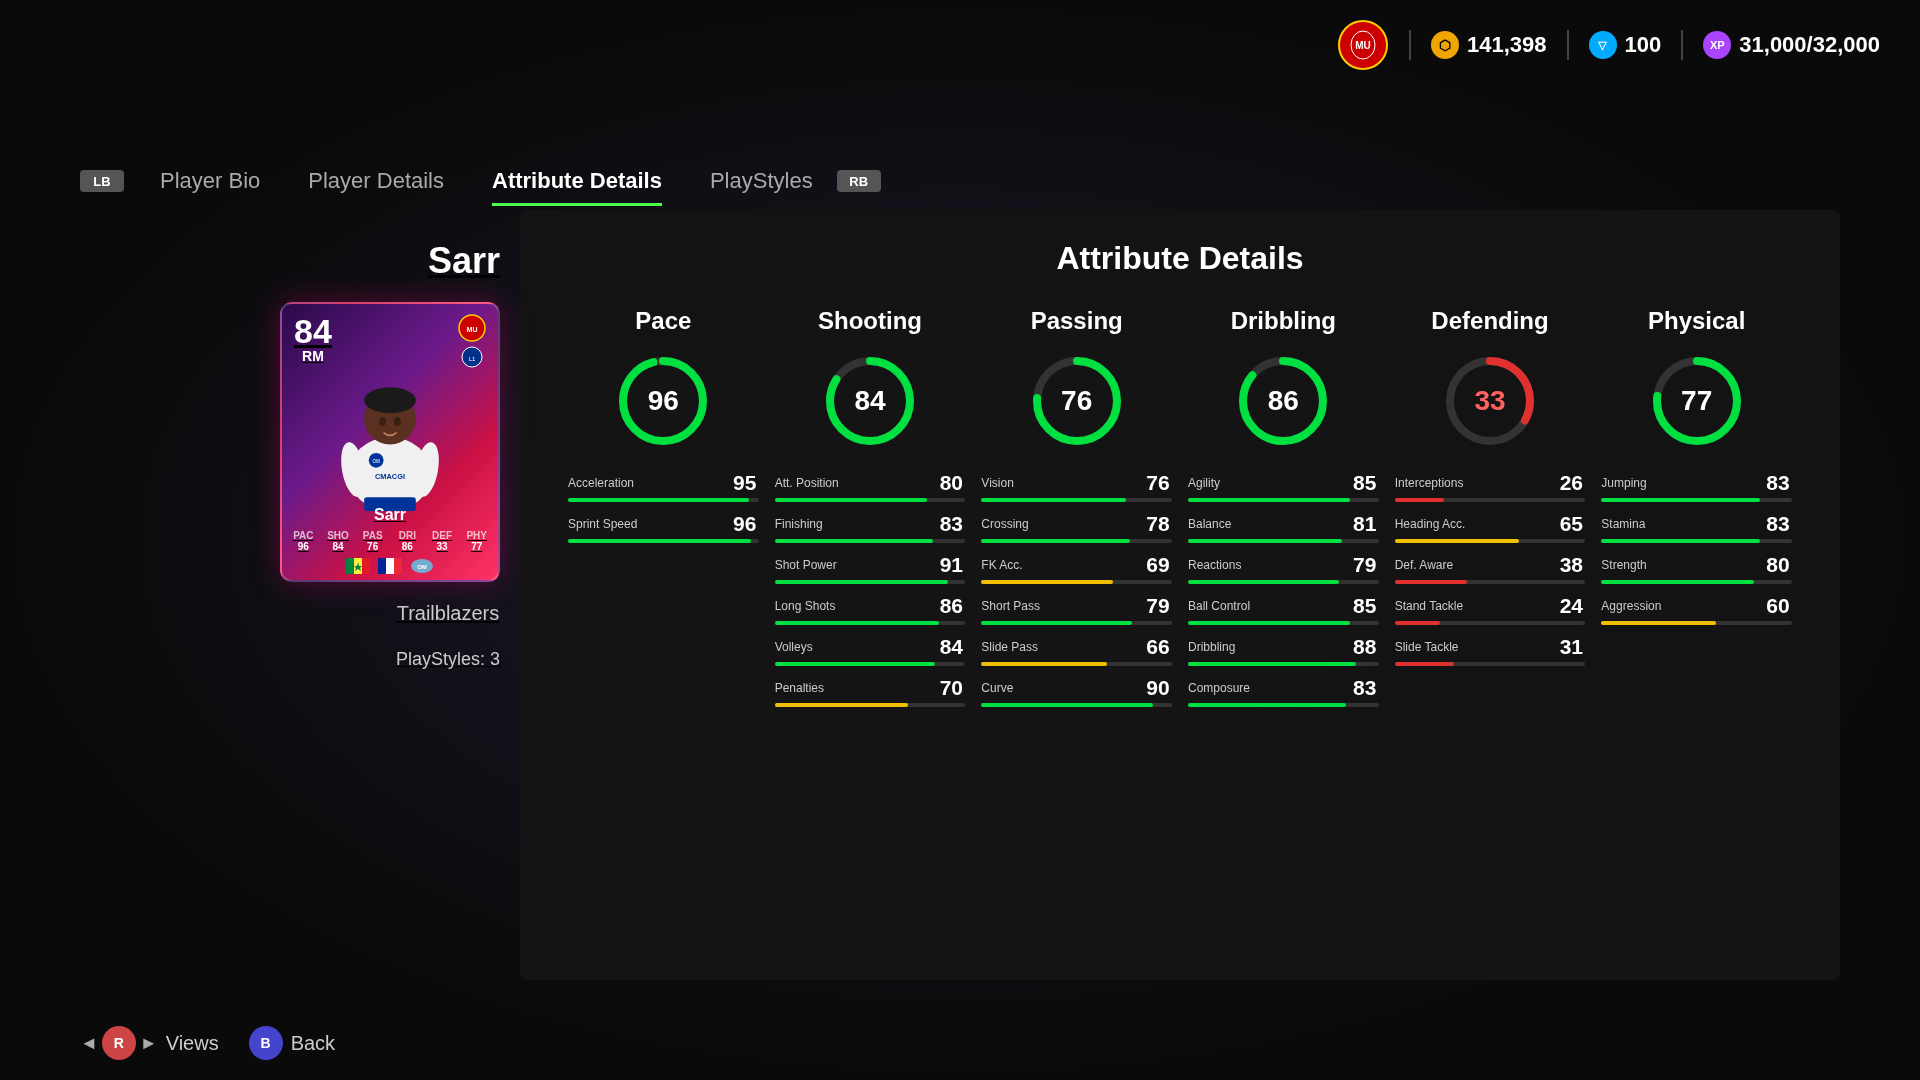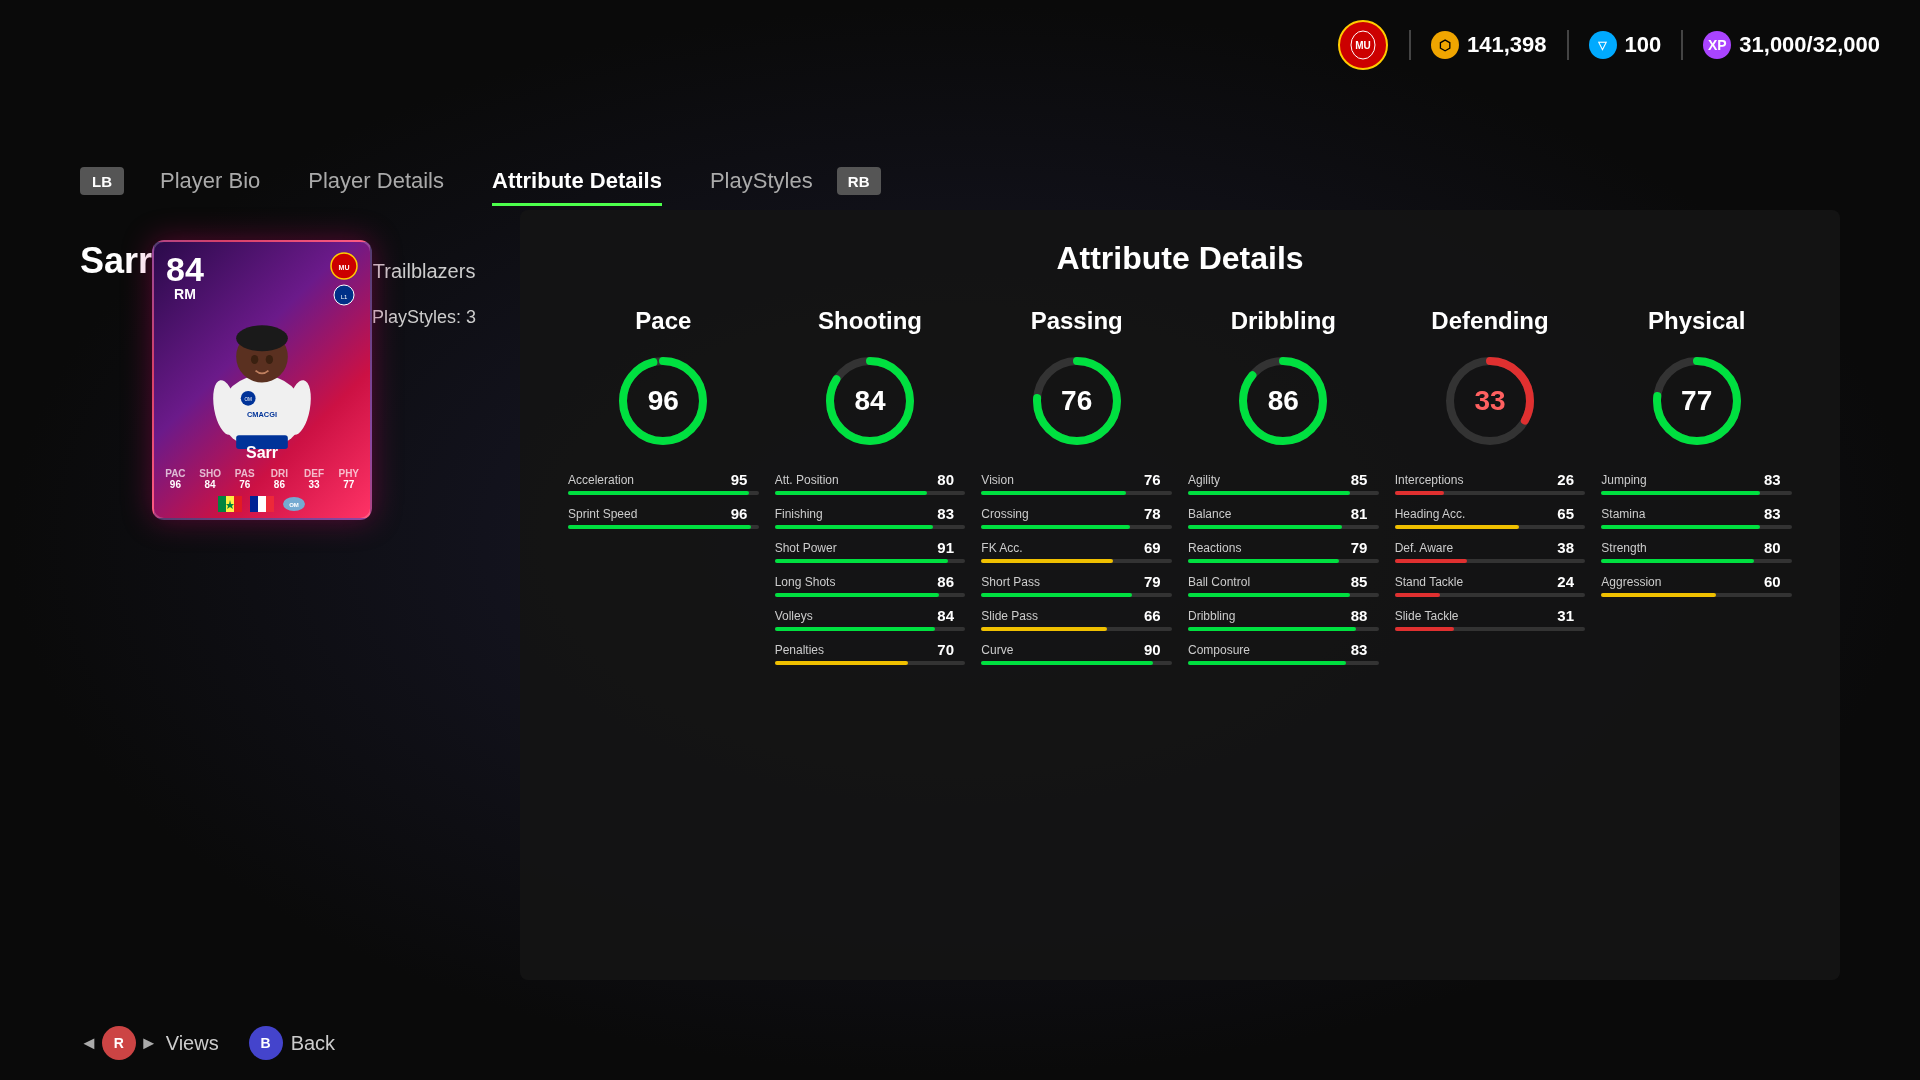--- a/index.html
+++ b/index.html
@@ -61,49 +61,49 @@
       border-radius: 50%;
       display: flex;
       align-items: center;
       justify-content: center;
       font-size: 14px;
       font-weight: bold;
     }
 
     .coin-icon { background: #f0a500; color: #000; }
     .token-icon { background: #00aaff; color: #fff; font-size: 11px; }
-    .xp-icon { background: #aa44ff; color: #fff; font-size: 14px; }
+    .xp-icon { background: #aa44ff; color: #fff; font-size: 11px; }
 
     .separator {
       width: 2px;
       height: 30px;
       background: #444;
     }
 
     
     .nav-tabs {
       position: absolute;
       top: 160px;
       left: 80px;
       display: flex;
       align-items: center;
       gap: 0;
       z-index: 10;
     }
 
     .nav-btn {
       width: 44px;
-      height: 28px;
+      height: 22px;
       background: #555;
       border-radius: 4px;
       display: flex;
       align-items: center;
       justify-content: center;
       color: #fff;
-      font-size: 15px;
+      font-size: 13px;
       font-weight: bold;
       margin-right: 12px;
     }
 
     .nav-tab {
       padding: 8px 24px;
       color: #aaa;
       font-size: 22px;
       cursor: pointer;
       position: relative;
@@ -137,22 +137,24 @@
       right: 80px;
       bottom: 100px;
       display: flex;
       z-index: 5;
     }
 
     
     .player-panel {
       width: 420px;
       display: flex;
-      align-items: flex-start;
+      flex-direction: column;
+      align-items: flex-end;
       padding-top: 30px;
+      text-decoration: underline;
     }
 
     .player-name-title {
       color: #fff;
       font-size: 36px;
       font-weight: bold;
       margin-bottom: 20px;
     }
 
     
@@ -356,25 +358,25 @@
 
     .attr-row-label {
       color: #ccc;
       font-size: 12px;
       flex: 1;
       white-space: nowrap;
     }
 
     .attr-row-value {
       color: #fff;
-      font-size: 15px;
+      font-size: 21px;
       font-weight: bold;
       margin-left: 6px;
       min-width: 28px;
-      text-align: left;
+      text-align: center;
     }
 
     .attr-bar-container {
       width: 100%;
       height: 4px;
       background: #333;
       border-radius: 2px;
       margin-top: 3px;
     }
 

